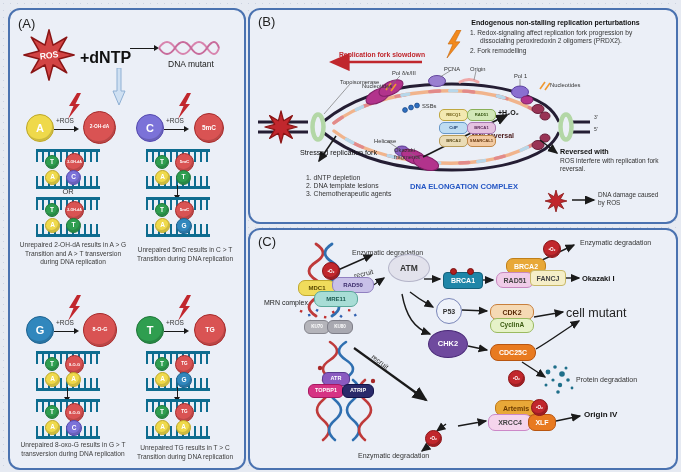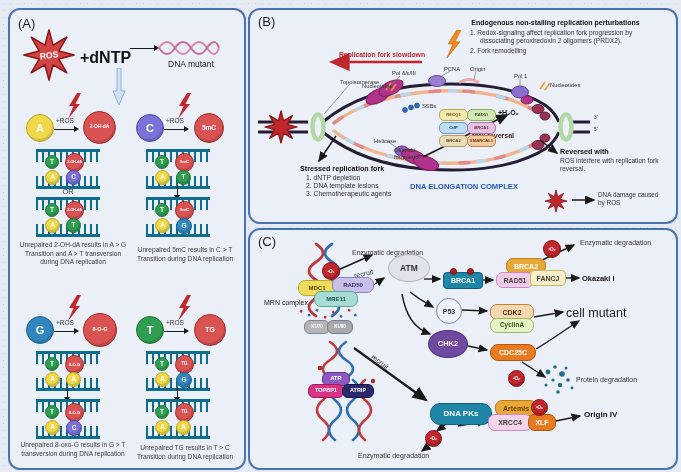--- a/index.html
+++ b/index.html
@@ -285,21 +285,21 @@
     <div class="lab" style="left:344px;top:104px;font-size:5px">3'</div>
     <div class="lab" style="left:344px;top:116px;font-size:5px">5'</div>
 
     <div class="pill" style="left:189px;top:99px;width:27px;height:10px;border-radius:5px;font-size:4.2px;background:#f2e9b0;border:1px solid #c0a840;color:#6a5a10">RECQ1</div>
     <div class="pill" style="left:217px;top:99px;width:27px;height:10px;border-radius:5px;font-size:4.2px;background:#d2e8b8;border:1px solid #8ab058;color:#3a5a18">RAD51</div>
     <div class="pill" style="left:189px;top:112px;width:27px;height:10px;border-radius:5px;font-size:4.2px;background:#bedcf2;border:1px solid #6898c8;color:#1a3a6a">CtIP</div>
     <div class="pill" style="left:217px;top:112px;width:27px;height:10px;border-radius:5px;font-size:4.2px;background:#e4c2e0;border:1px solid #a878b0;color:#5a2a58">BRCA1</div>
     <div class="pill" style="left:189px;top:125px;width:27px;height:10px;border-radius:5px;font-size:4.2px;background:#eadcb6;border:1px solid #b89c58;color:#5a4a18">BRCA2</div>
     <div class="pill" style="left:217px;top:125px;width:27px;height:10px;border-radius:5px;font-size:4.2px;background:#f2caa2;border:1px solid #c08848;color:#6a3a10">SMARCAL1</div>
 
-    <div class="lab" style="left:50px;top:155px;font-size:7.2px;font-weight:bold;color:#111">Stressed replication fork</div>
+    <div class="lab" style="left:50px;top:139px;font-size:7.2px;font-weight:normal;color:#111">Stressed replication fork</div>
     <div class="lab" style="left:56px;top:164px;width:130px;font-size:6.8px">
       <div>1.  dNTP depletion</div>
       <div>2.  DNA template lesions</div>
       <div>3.  Chemotherapeutic agents</div>
     </div>
     <div class="lab" style="left:160px;top:172px;font-size:7.6px;font-weight:bold;color:#2456c4">DNA ELONGATION COMPLEX</div>
     <div class="lab" style="left:310px;top:138px;font-size:7.2px;font-weight:bold;color:#111">Reversed with</div>
     <div class="lab" style="left:310px;top:147px;width:104px;font-size:6.6px">ROS interfere with replication fork reversal.</div>
     <div class="lab" style="left:348px;top:181px;width:66px;font-size:6.4px">DNA damage caused by ROS</div>
   </div>
@@ -412,20 +412,19 @@
     <div class="lab" style="left:332px;top:44px;font-size:7.5px;font-weight:bold;color:#111">Okazaki I</div>
 
     <div class="pill" style="left:186px;top:68px;width:24px;height:24px;border-radius:50%;font-size:7px;background:#eef2fa;border:1.5px solid #7a86b8;color:#333">P53</div>
     <div class="pill" style="left:240px;top:74px;width:42px;height:14px;border-radius:7px;font-size:7px;background:#f5d9b4;border:1px solid #c87f3c;color:#5a2a08">CDK2</div>
     <div class="pill" style="left:240px;top:88px;width:42px;height:13px;border-radius:7px;font-size:6.5px;background:#e6f2c8;border:1px solid #9aba60;color:#3a5a10">CyclinA</div>
     <div class="lab" style="left:316px;top:76px;font-size:12.5px;color:#222">cell mutant</div>
 
     <div class="pill" style="left:178px;top:100px;width:38px;height:26px;border-radius:50%;font-size:7.5px;background:#6f4a9e;border:1px solid #4a2a78;color:#fff">CHK2</div>
     <div class="pill" style="left:240px;top:114px;width:44px;height:15px;border-radius:8px;font-size:7px;background:#e87a20;border:1px solid #b85510;color:#fff">CDC25C</div>
 
-    <div class="pill" style="left:180px;top:173px;width:60px;height:20px;border-radius:10px;font-size:8px;background:#1f86a8;border:1px solid #14607a;color:#fff">DNA PKs</div>
     <div class="pill" style="left:245px;top:170px;width:40px;height:14px;border-radius:7px;font-size:7px;background:#e8a838;border:1px solid #c07818;color:#6a3a00">Artemis</div>
     <div class="pill" style="left:238px;top:184px;width:42px;height:15px;border-radius:7px;font-size:7px;background:#f5d5ec;border:1px solid #cc88c8;color:#444">XRCC4</div>
     <div class="pill" style="left:278px;top:184px;width:26px;height:15px;border-radius:7px;font-size:7px;background:#e87a20;border:1px solid #b85510;color:#fff">XLF</div>
     <div class="lab" style="left:334px;top:180px;font-size:8px;font-weight:bold;color:#111">Origin IV</div>
   </div>
 
 </div>
 
 </body></html>

